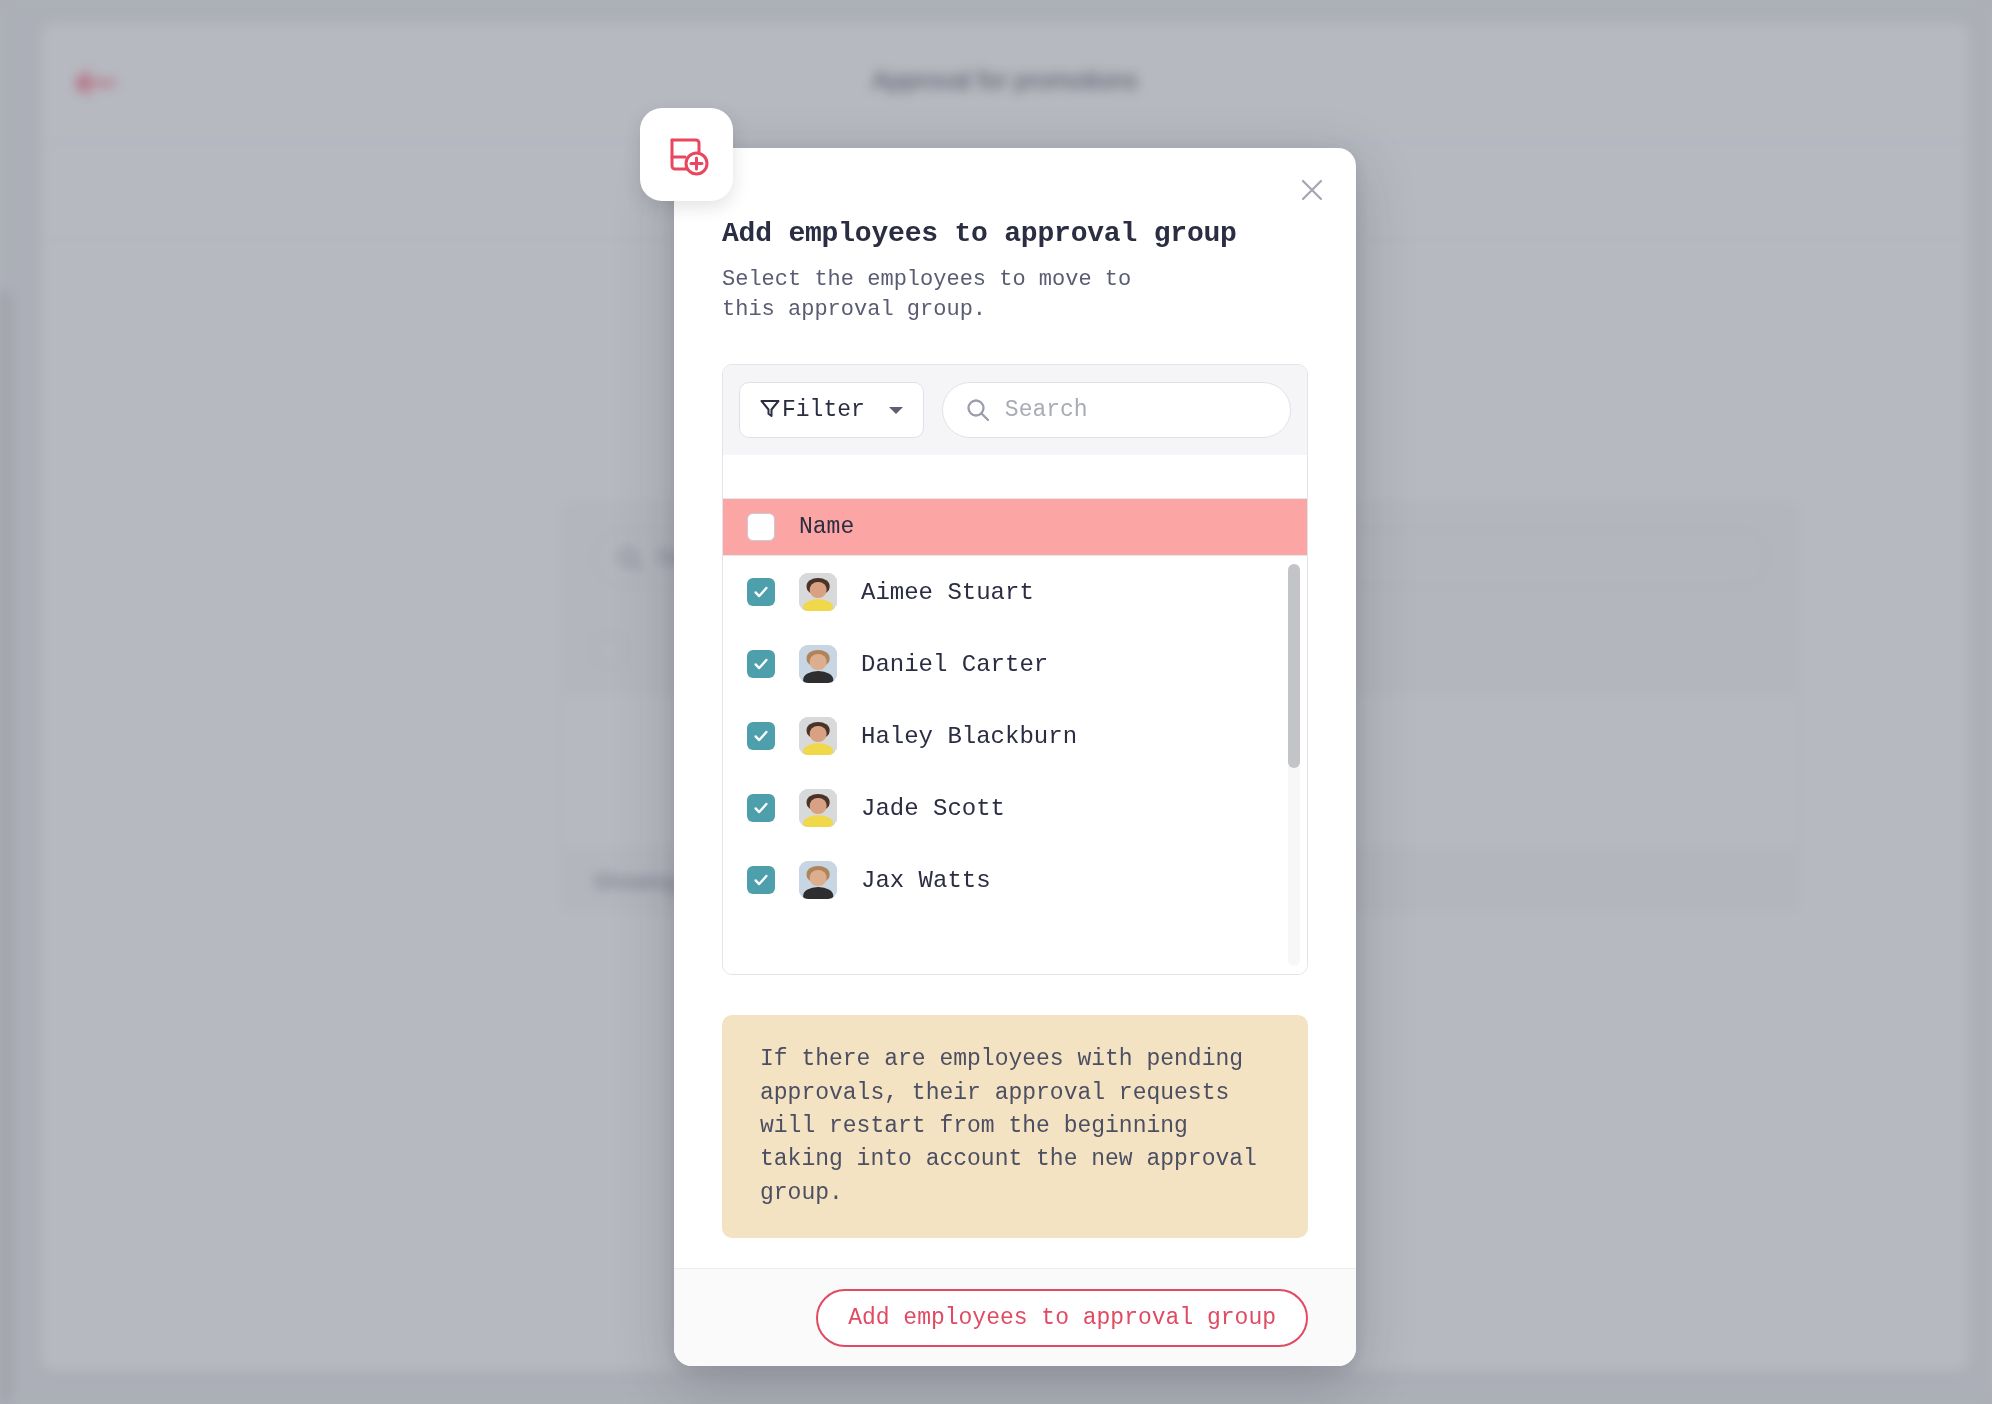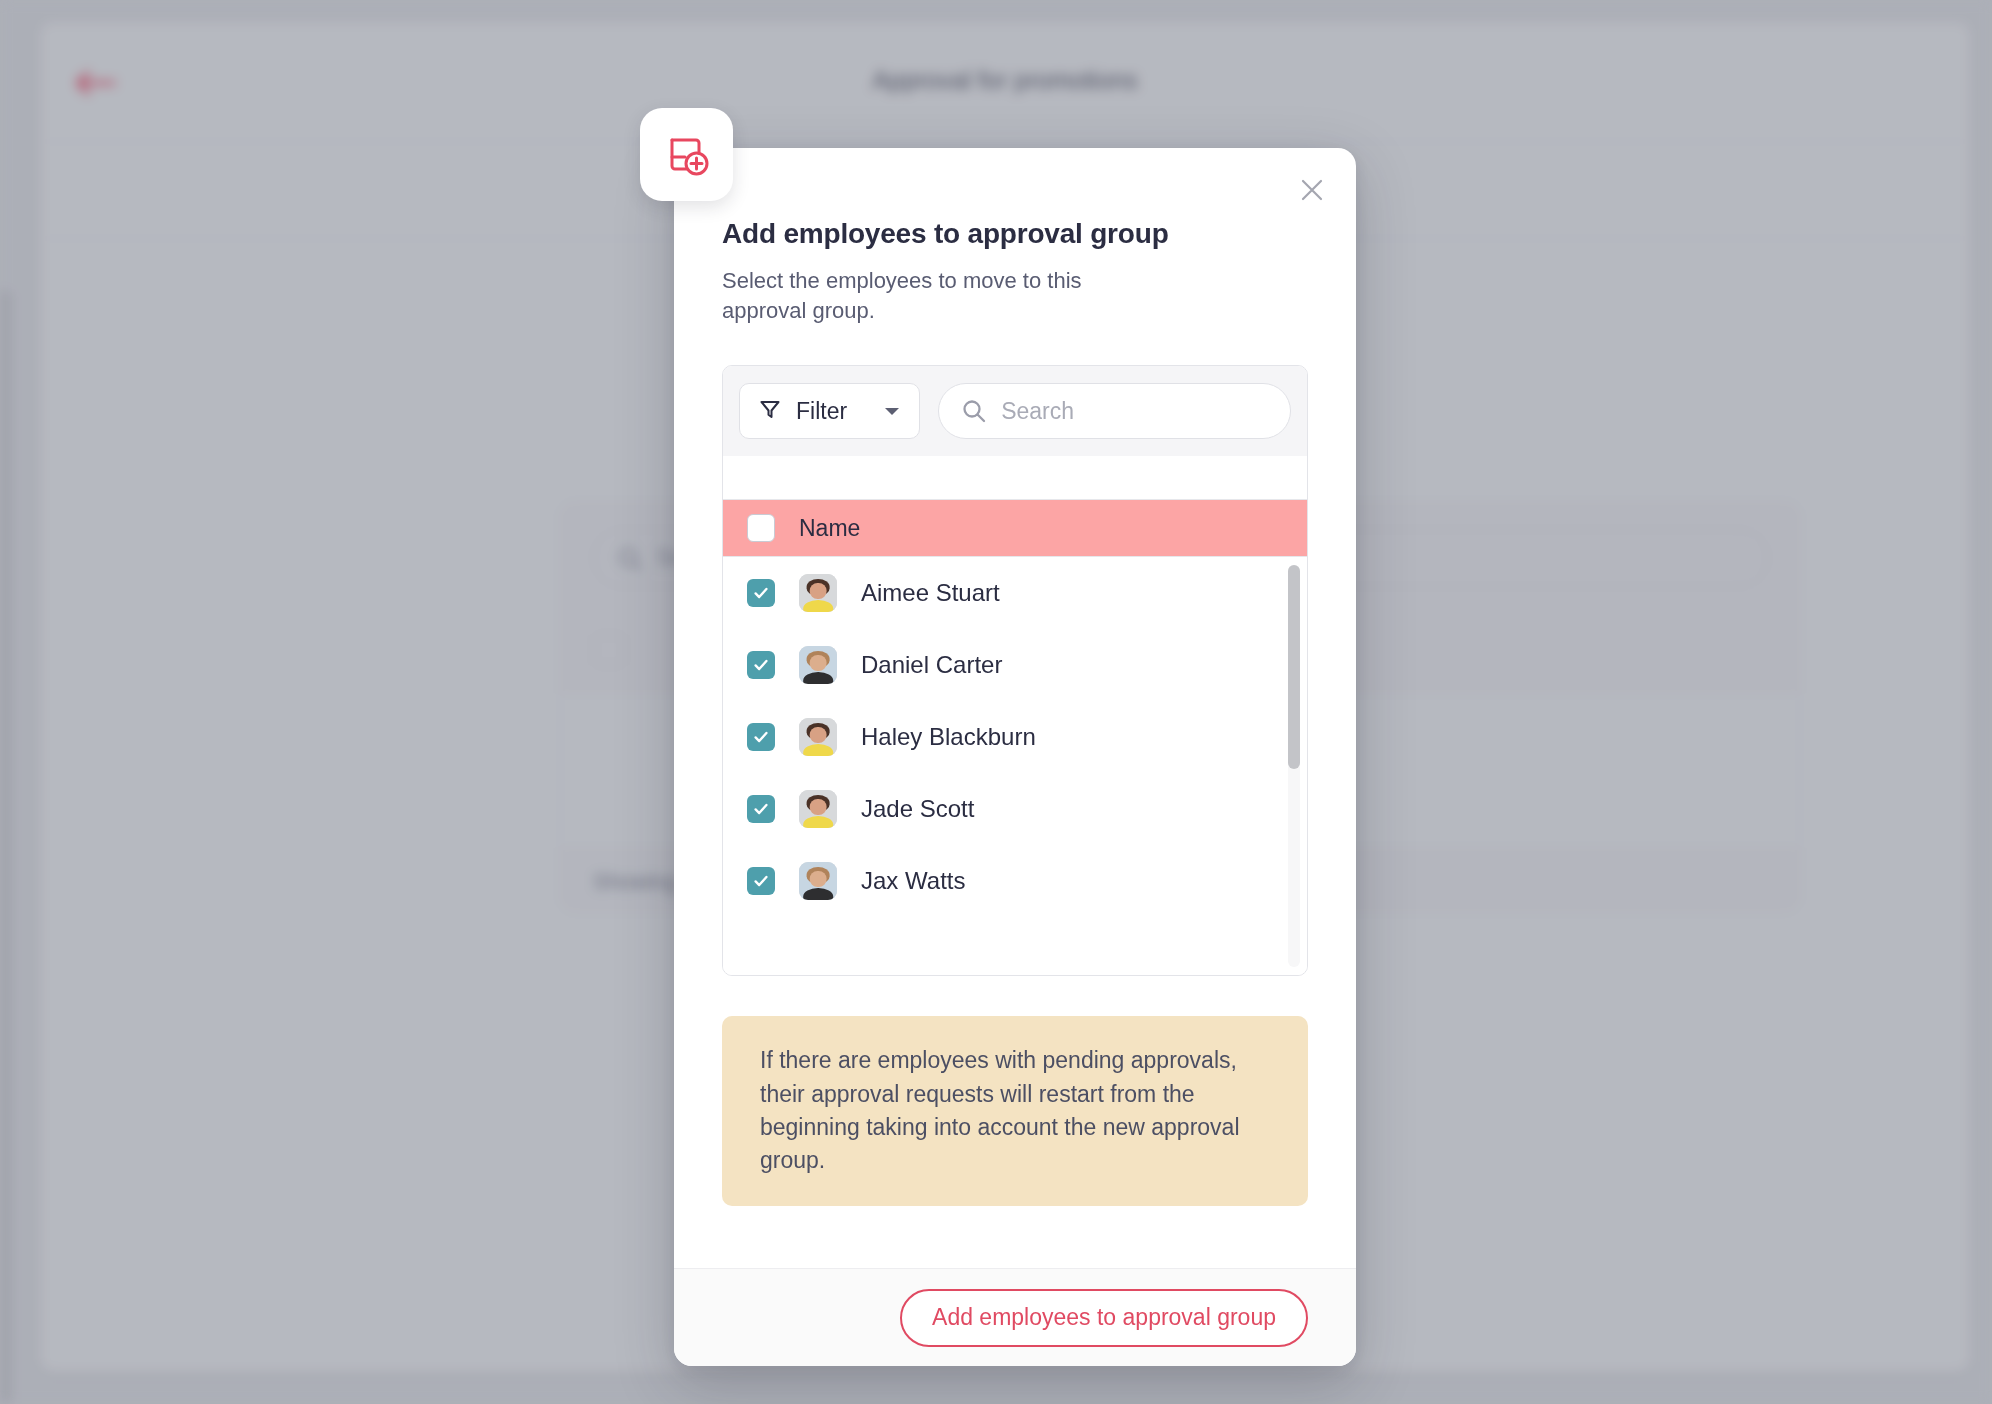--- a/index.html
+++ b/index.html
@@ -153,20 +153,21 @@
   #modal {
     position: absolute;
     left: 674px; top: 148px;
     width: 682px; height: 1218px;
     background: #ffffff;
     border-radius: 18px;
     box-shadow: 0 18px 60px rgba(30,32,45,.22), 0 4px 14px rgba(30,32,45,.10);
     display: flex;
     flex-direction: column;
     overflow: visible;
+    font-family: Liberation Mono, monospace;
   }
 
   #modal-badge {
     position: absolute;
     left: -34px; top: -40px;
     width: 93px; height: 93px;
     background: #fff;
     border-radius: 22px;
     box-shadow: 0 6px 18px rgba(30,32,45,.13);
     display: flex;
@@ -214,21 +215,20 @@
   #picker-toolbar {
     display: flex;
     align-items: center;
     gap: 18px;
     padding: 17px 16px;
     background: #f5f5f7;
   }
   #filter-button {
     display: flex;
     align-items: center;
-    gap: 14px;
     height: 56px;
     padding: 0 18px;
     background: #fff;
     border: 1px solid #e0e1e6;
     border-radius: 10px;
     cursor: pointer;
     white-space: nowrap;
   }
   #filter-label { font-size: 23px; color: #2b2d42; }
   #search-wrap {

